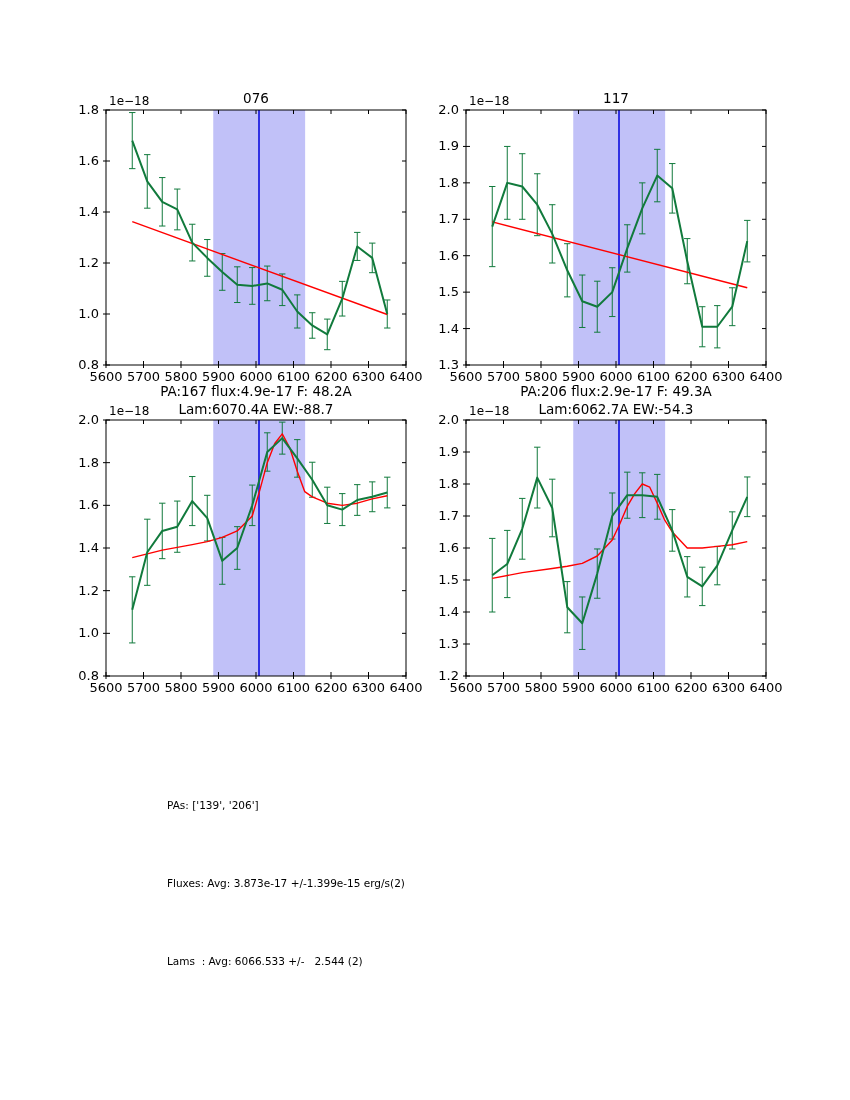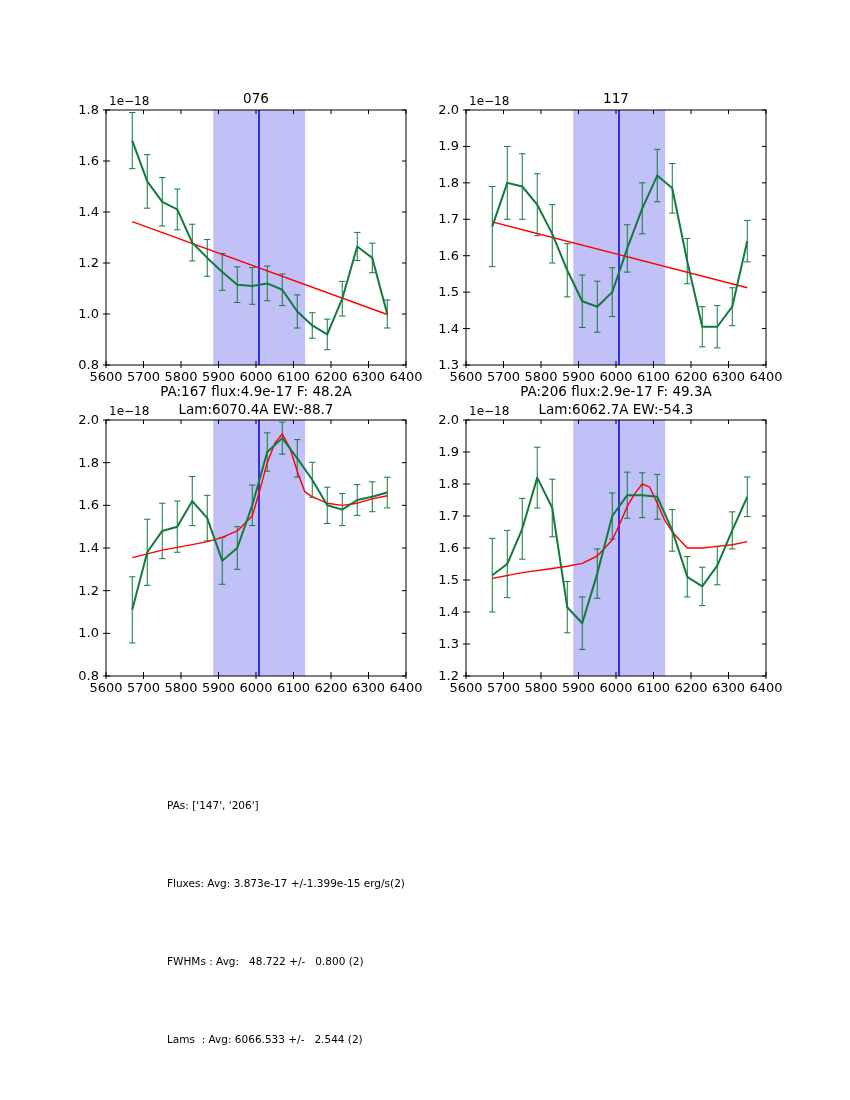--- a/index.html
+++ b/index.html
@@ -518,20 +518,19 @@
         <text x="459" y="520" font-size="13" text-anchor="end" fill="#000000" font-family="&quot;DejaVu Sans&quot;, sans-serif">1.7</text>
         <text x="459" y="488" font-size="13" text-anchor="end" fill="#000000" font-family="&quot;DejaVu Sans&quot;, sans-serif">1.8</text>
         <text x="459" y="456" font-size="13" text-anchor="end" fill="#000000" font-family="&quot;DejaVu Sans&quot;, sans-serif">1.9</text>
         <text x="459" y="424" font-size="13" text-anchor="end" fill="#000000" font-family="&quot;DejaVu Sans&quot;, sans-serif">2.0</text>
         <text x="469" y="415" font-size="12" text-anchor="start" fill="#000000" font-family="&quot;DejaVu Sans&quot;, sans-serif">1e−18</text>
         <text x="616" y="396" font-size="13.5" text-anchor="middle" fill="#000000" font-family="&quot;DejaVu Sans&quot;, sans-serif">PA:206 flux:2.9e-17 F: 49.3A</text>
         <text x="616" y="414" font-size="13.5" text-anchor="middle" fill="#000000" font-family="&quot;DejaVu Sans&quot;, sans-serif">Lam:6062.7A EW:-54.3</text>
       </g>
     </svg>
   <div class="stats">
-    <div>PAs: ['147', '206']</div>
+    <div>PAs: ['139', '206']</div>
     <div>Fluxes: Avg: 3.873e-17 +/-1.399e-15 erg/s(2)</div>
-    <div>FWHMs : Avg:   48.722 +/-   0.800 (2)</div>
     <div>Lams  : Avg: 6066.533 +/-   2.544 (2)</div>
     
     
   </div>
 </div>
 
 </body></html>

